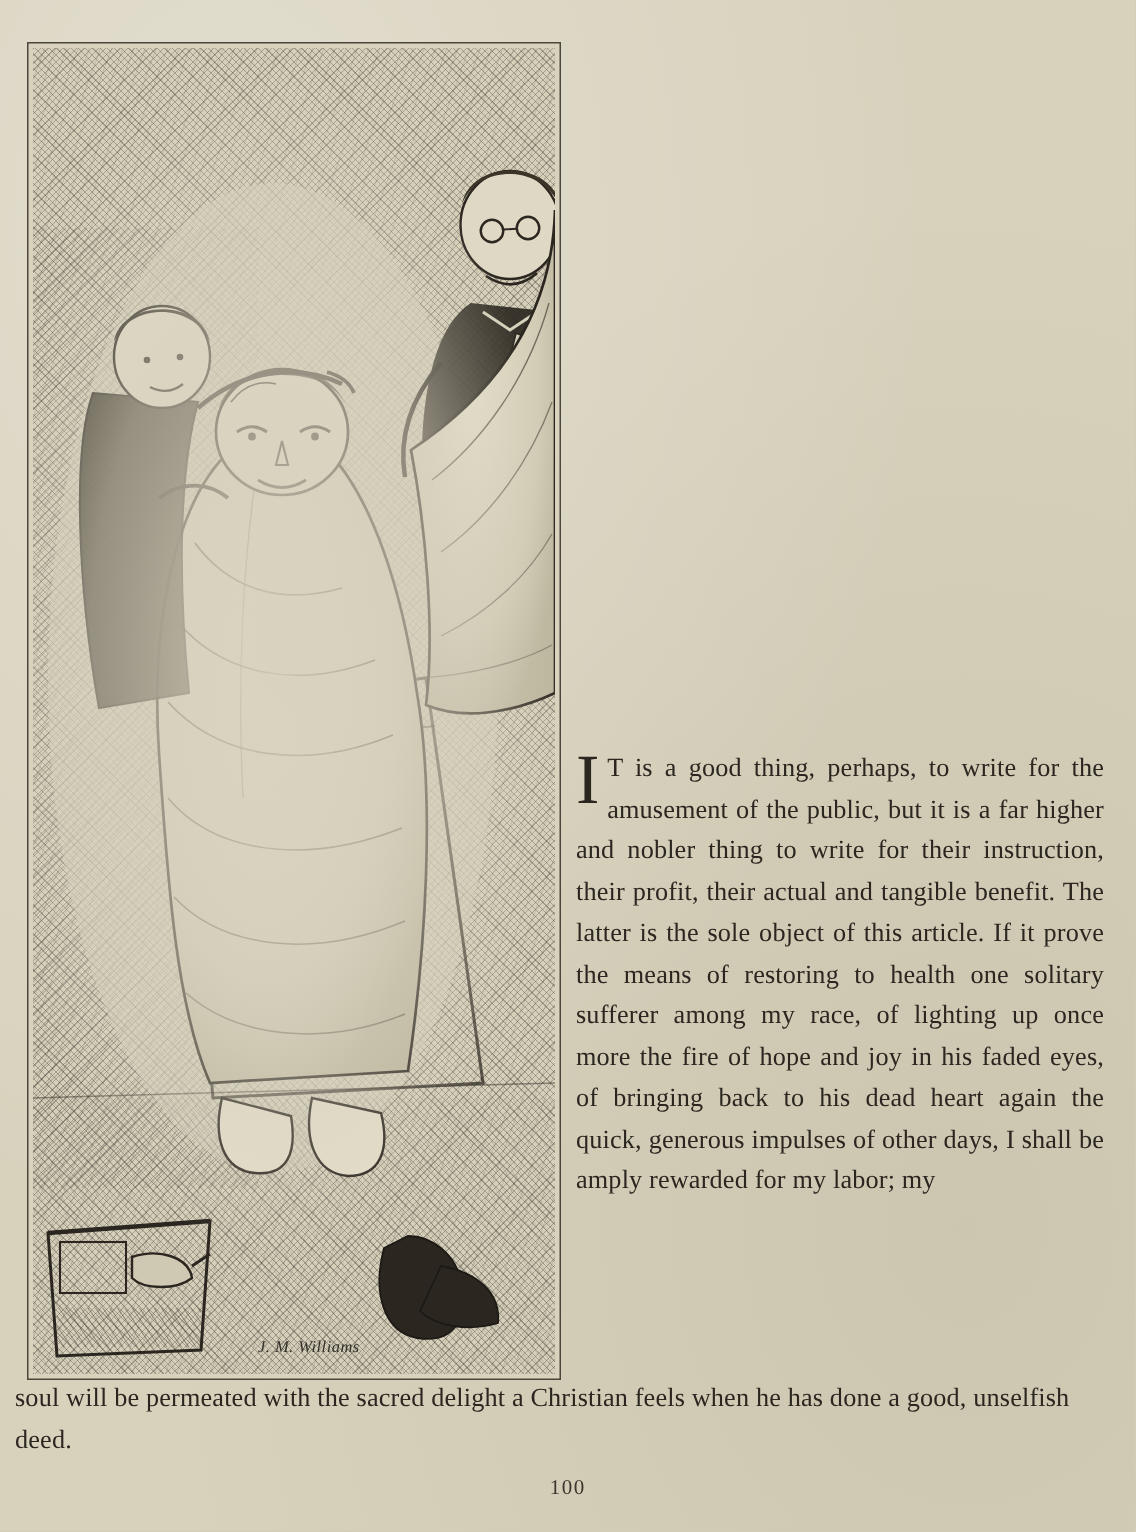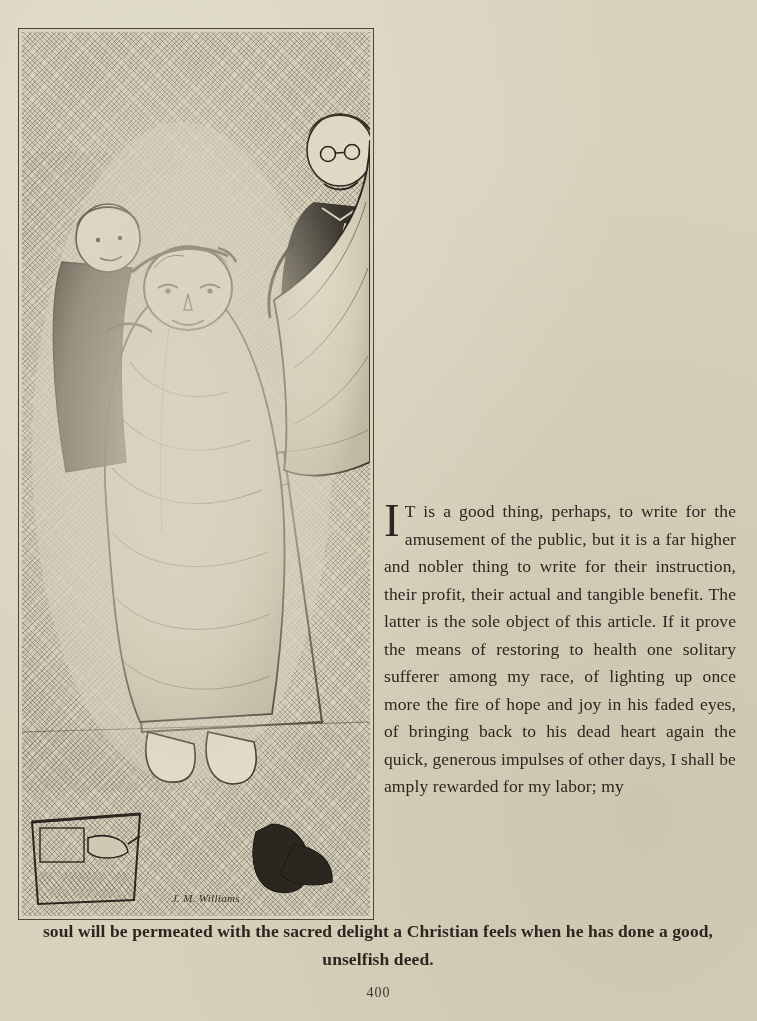--- a/index.html
+++ b/index.html
@@ -99,21 +99,21 @@
   .full {
     position: absolute;
     left: 10px;
     top: 918px;
     width: 736px;
     font-size: 17.5px;
     line-height: 27.5px;
     text-align: justify;
     letter-spacing: 0.1px;
   }
-  .full .last { text-align: center; font-weight: bold; }
+  .full .last { text-align: left; }
 
   .folio {
     position: absolute;
     left: 0;
     top: 985px;
     width: 757px;
     text-align: center;
     font-size: 14px;
     letter-spacing: 1px;
     color: #3a362d;
@@ -231,14 +231,14 @@
   </div>
 
   <div class="col">
     <span class="dropcap">I</span><span>T is a good thing, perhaps, to write for the amusement of the public, but it is a far higher and nobler thing to write for their instruction, their profit, their actual and tangible benefit. The latter is the sole object of this article. If it prove the means of restoring to health one solitary sufferer among my race, of lighting up once more the fire of hope and joy in his faded eyes, of bringing back to his dead heart again the quick, generous impulses of other days, I shall be amply rewarded for my labor; my</span>
   </div>
 
   <div class="full">
     <div class="last">soul will be permeated with the sacred delight a Christian feels when he has done a good, unselfish deed.</div>
   </div>
 
-  <div class="folio">400</div>
+  <div class="folio">100</div>
 </div>
 
 </body></html>

